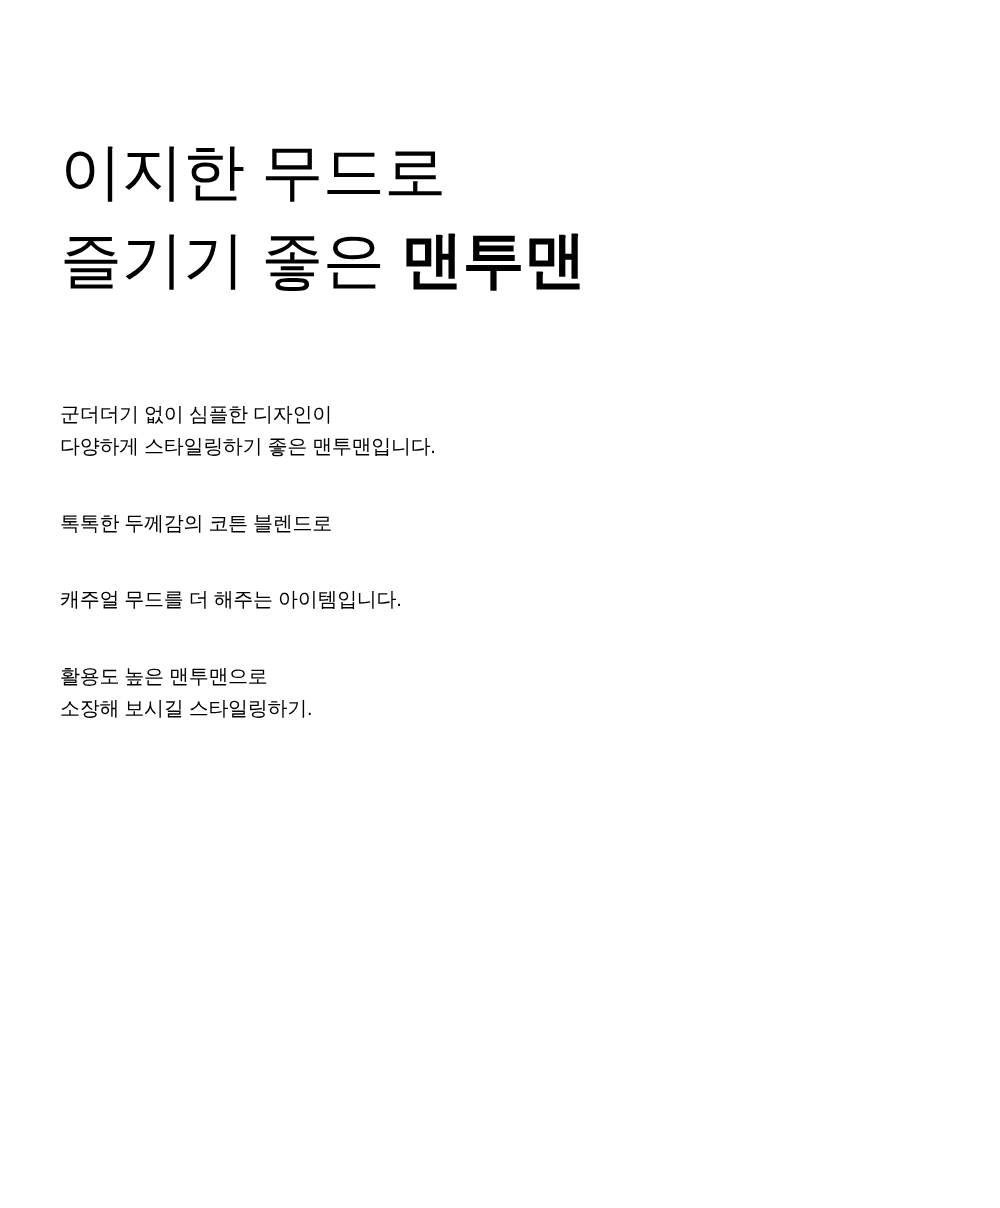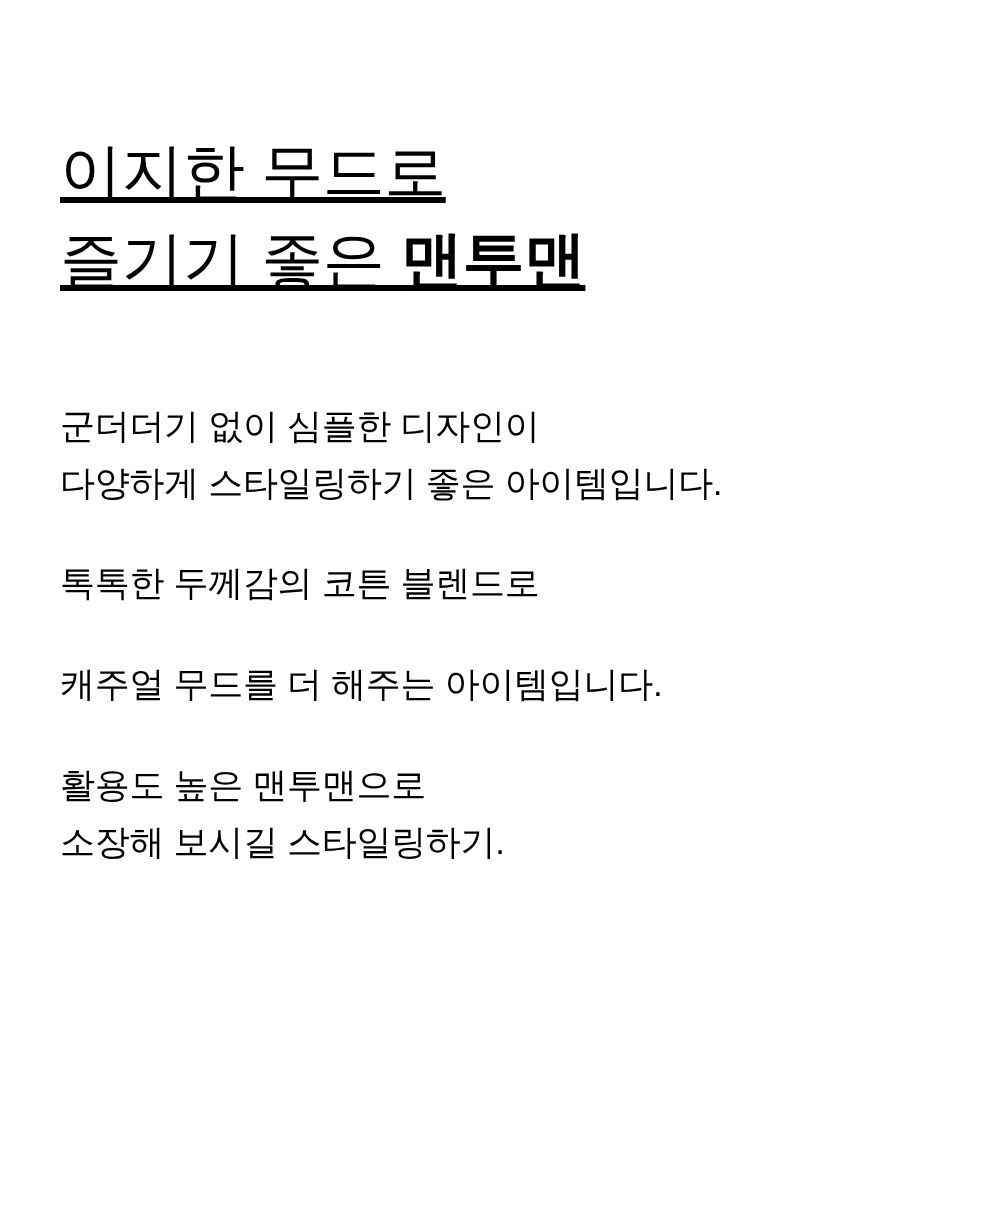--- a/index.html
+++ b/index.html
@@ -23,32 +23,31 @@
     overflow: hidden;
   }
   
   .headline {
     padding-top: 128px;
     font-size: 62px;
     line-height: 1.42;
     font-weight: 400;
     letter-spacing: -0.5px;
     white-space: nowrap;
-    text-decoration: underline;
   }
   .headline-line {
     display: block;
   }
   .headline-line .em {
     font-weight: 700;
   }
   
   .body-copy {
     margin-top: 94px;
-    font-size: 35px;
+    font-size: 20px;
     line-height: 1.62;
     font-weight: 400;
     letter-spacing: -0.3px;
   }
   .para {
     margin: 0 0 44px 0;
   }
   .para:last-child {
     margin-bottom: 0;
     margin-top: 40px;
@@ -65,21 +64,21 @@
 
   <div class="headline">
     <span class="headline-line">이지한 무드로</span>
     <span class="headline-line"><span>즐기기 좋은 </span><span class="em">맨투맨</span></span>
   </div>
 
   <div class="body-copy">
 
     <p class="para">
       <span class="para-line">군더더기 없이 심플한 디자인이</span>
-      <span class="para-line">다양하게 스타일링하기 좋은 아이템입니다.</span>
+      <span class="para-line">다양하게 스타일링하기 좋은 맨투맨입니다.</span>
     </p>
 
     <p class="para">
       <span class="para-line">톡톡한 두께감의 코튼 블렌드로</span>
     </p>
 
     <p class="para">
       <span class="para-line">캐주얼 무드를 더 해주는 아이템입니다.</span>
     </p>
 

